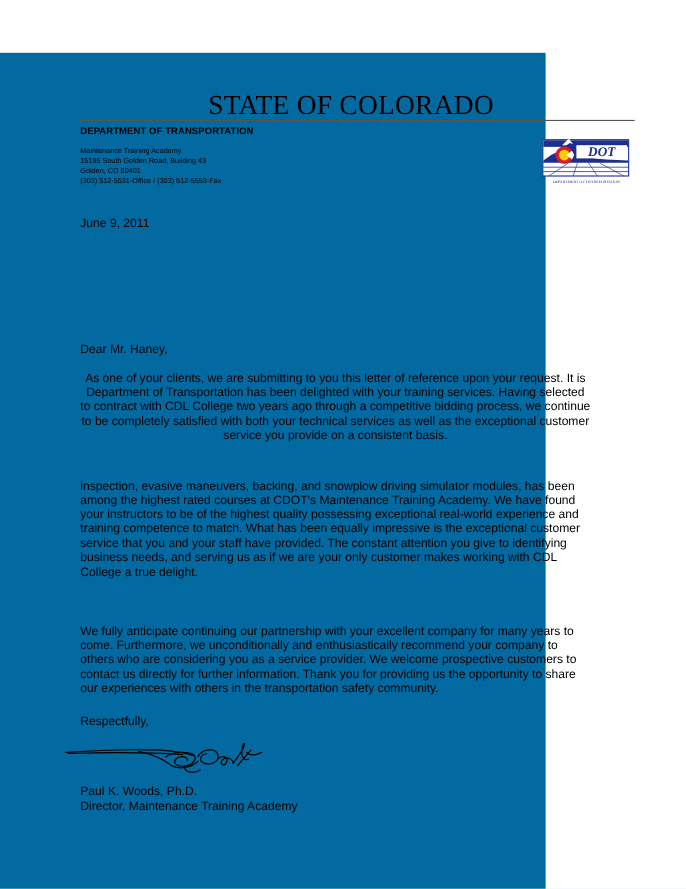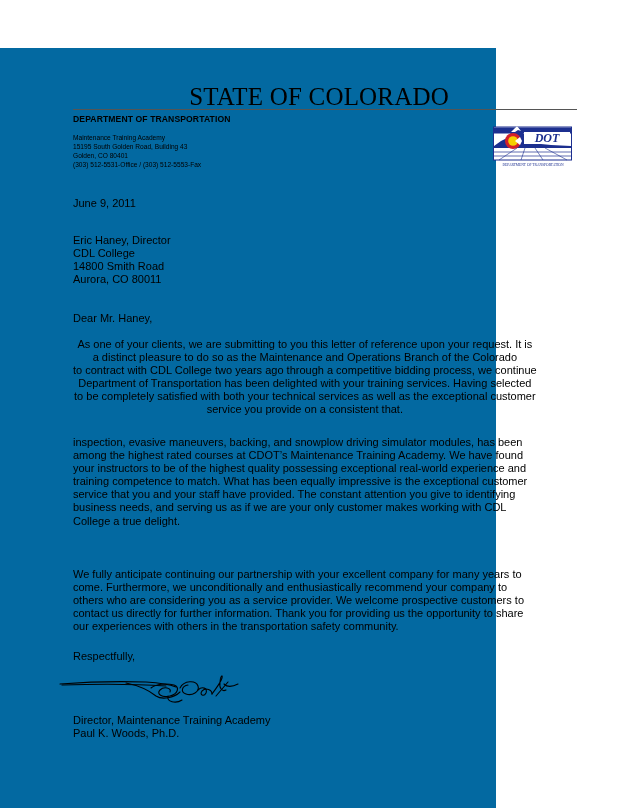--- a/index.html
+++ b/index.html
@@ -68,36 +68,29 @@
     <line x1="24" y1="24" x2="6" y2="36" stroke="#1c2f8f" stroke-width="0.6"></line>
     <line x1="32" y1="24" x2="28" y2="36" stroke="#1c2f8f" stroke-width="0.6"></line>
     <line x1="42" y1="24" x2="50" y2="36" stroke="#1c2f8f" stroke-width="0.6"></line>
     <line x1="52" y1="24" x2="74" y2="36" stroke="#1c2f8f" stroke-width="0.6"></line>
 
     <text x="40" y="42" text-anchor="middle" font-family="Liberation Serif, serif" font-size="3.6" fill="#1c2f8f">DEPARTMENT OF TRANSPORTATION</text>
   </svg>
 
   <div class="body-text date">June 9, 2011</div>
 
-  <div class="body-text recipient">
-    <div>Eric Haney, Director</div>
-    <div>CDL College</div>
-    <div>14800 Smith Road</div>
-    <div>Aurora, CO 80011</div>
-  </div>
 
   <div class="body-text salutation">Dear Mr. Haney,</div>
 
   <div class="body-text para1">
     <div>As one of your clients, we are submitting to you this letter of reference upon your request.  It is</div>
-    <div>a distinct pleasure to do so as the Maintenance and Operations Branch of the Colorado</div>
+    <div>Department of Transportation has been delighted with your training services.  Having selected</div>
     <div>to contract with CDL College two years ago through a competitive bidding process, we continue</div>
-    <div>Department of Transportation has been delighted with your training services.  Having selected</div>
     <div>to be completely satisfied with both your technical services as well as the exceptional customer</div>
-    <div>service you provide on a consistent that.</div>
+    <div>service you provide on a consistent basis.</div>
   </div>
 
   <div class="body-text para2">
     <div>inspection, evasive maneuvers, backing, and snowplow driving simulator modules, has been</div>
     <div>among the highest rated courses at CDOT’s Maintenance Training Academy.  We have found</div>
     <div>your instructors to be of the highest quality possessing exceptional real-world experience and</div>
     <div>training competence to match.  What has been equally impressive is the exceptional customer</div>
     <div>service that you and your staff have provided.  The constant attention you give to identifying</div>
     <div>business needs, and serving us as if we are your only customer makes working with CDL</div>
     <div>College a true delight.</div>
@@ -122,17 +115,17 @@
       <path d="M112 24 C110 30, 120 32, 126 28"></path>
       <path d="M124 16 C128 8, 140 8, 142 14 C144 20, 136 24, 130 22 C124 20, 126 14, 132 13"></path>
       <path d="M142 18 C146 14, 152 16, 150 21 C148 25, 143 23, 146 19 C150 15, 156 18, 156 22"></path>
       <path d="M156 22 C160 16, 164 12, 166 6 C167 2, 164 4, 164 10 C163 16, 166 20, 170 18"></path>
       <path d="M168 12 C172 16, 178 14, 182 12"></path>
       <path d="M160 24 L172 10"></path>
     </g>
   </svg>
 
   <div class="body-text signer">
+    <div>Paul K. Woods, Ph.D.</div>
     <div>Director, Maintenance Training Academy</div>
-    <div>Paul K. Woods, Ph.D.</div>
   </div>
 
 </div>
 
 </body></html>

